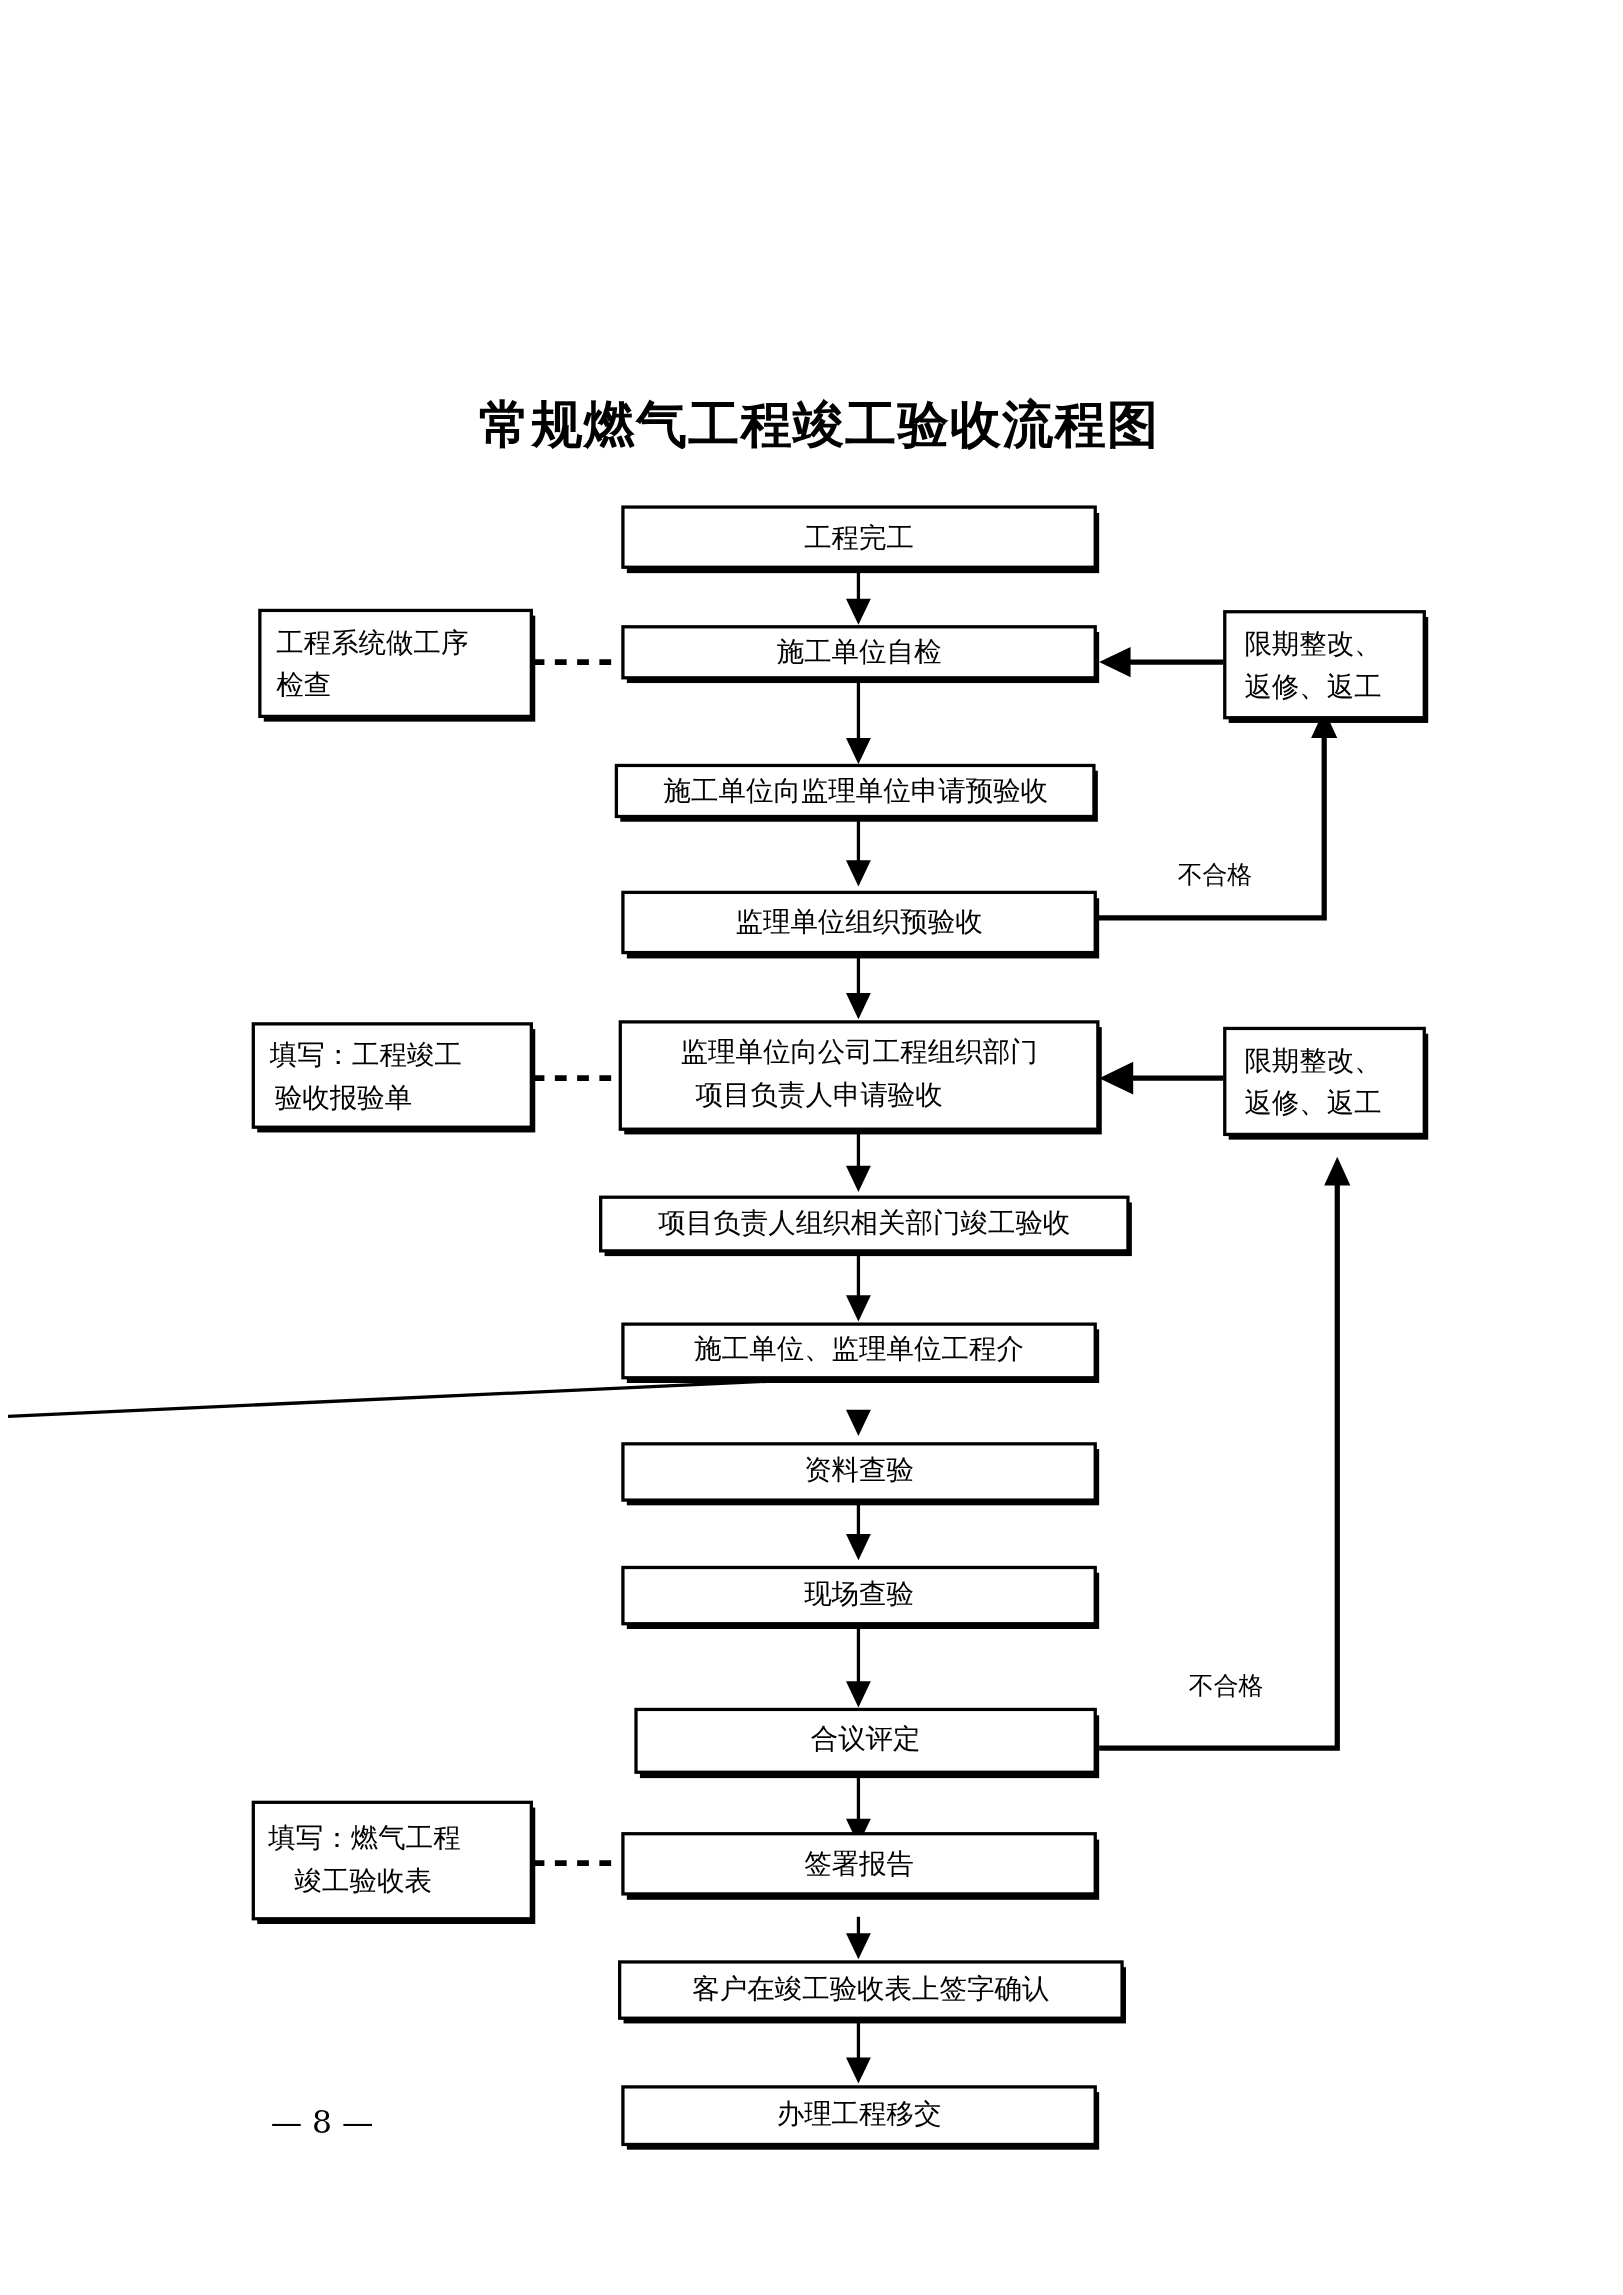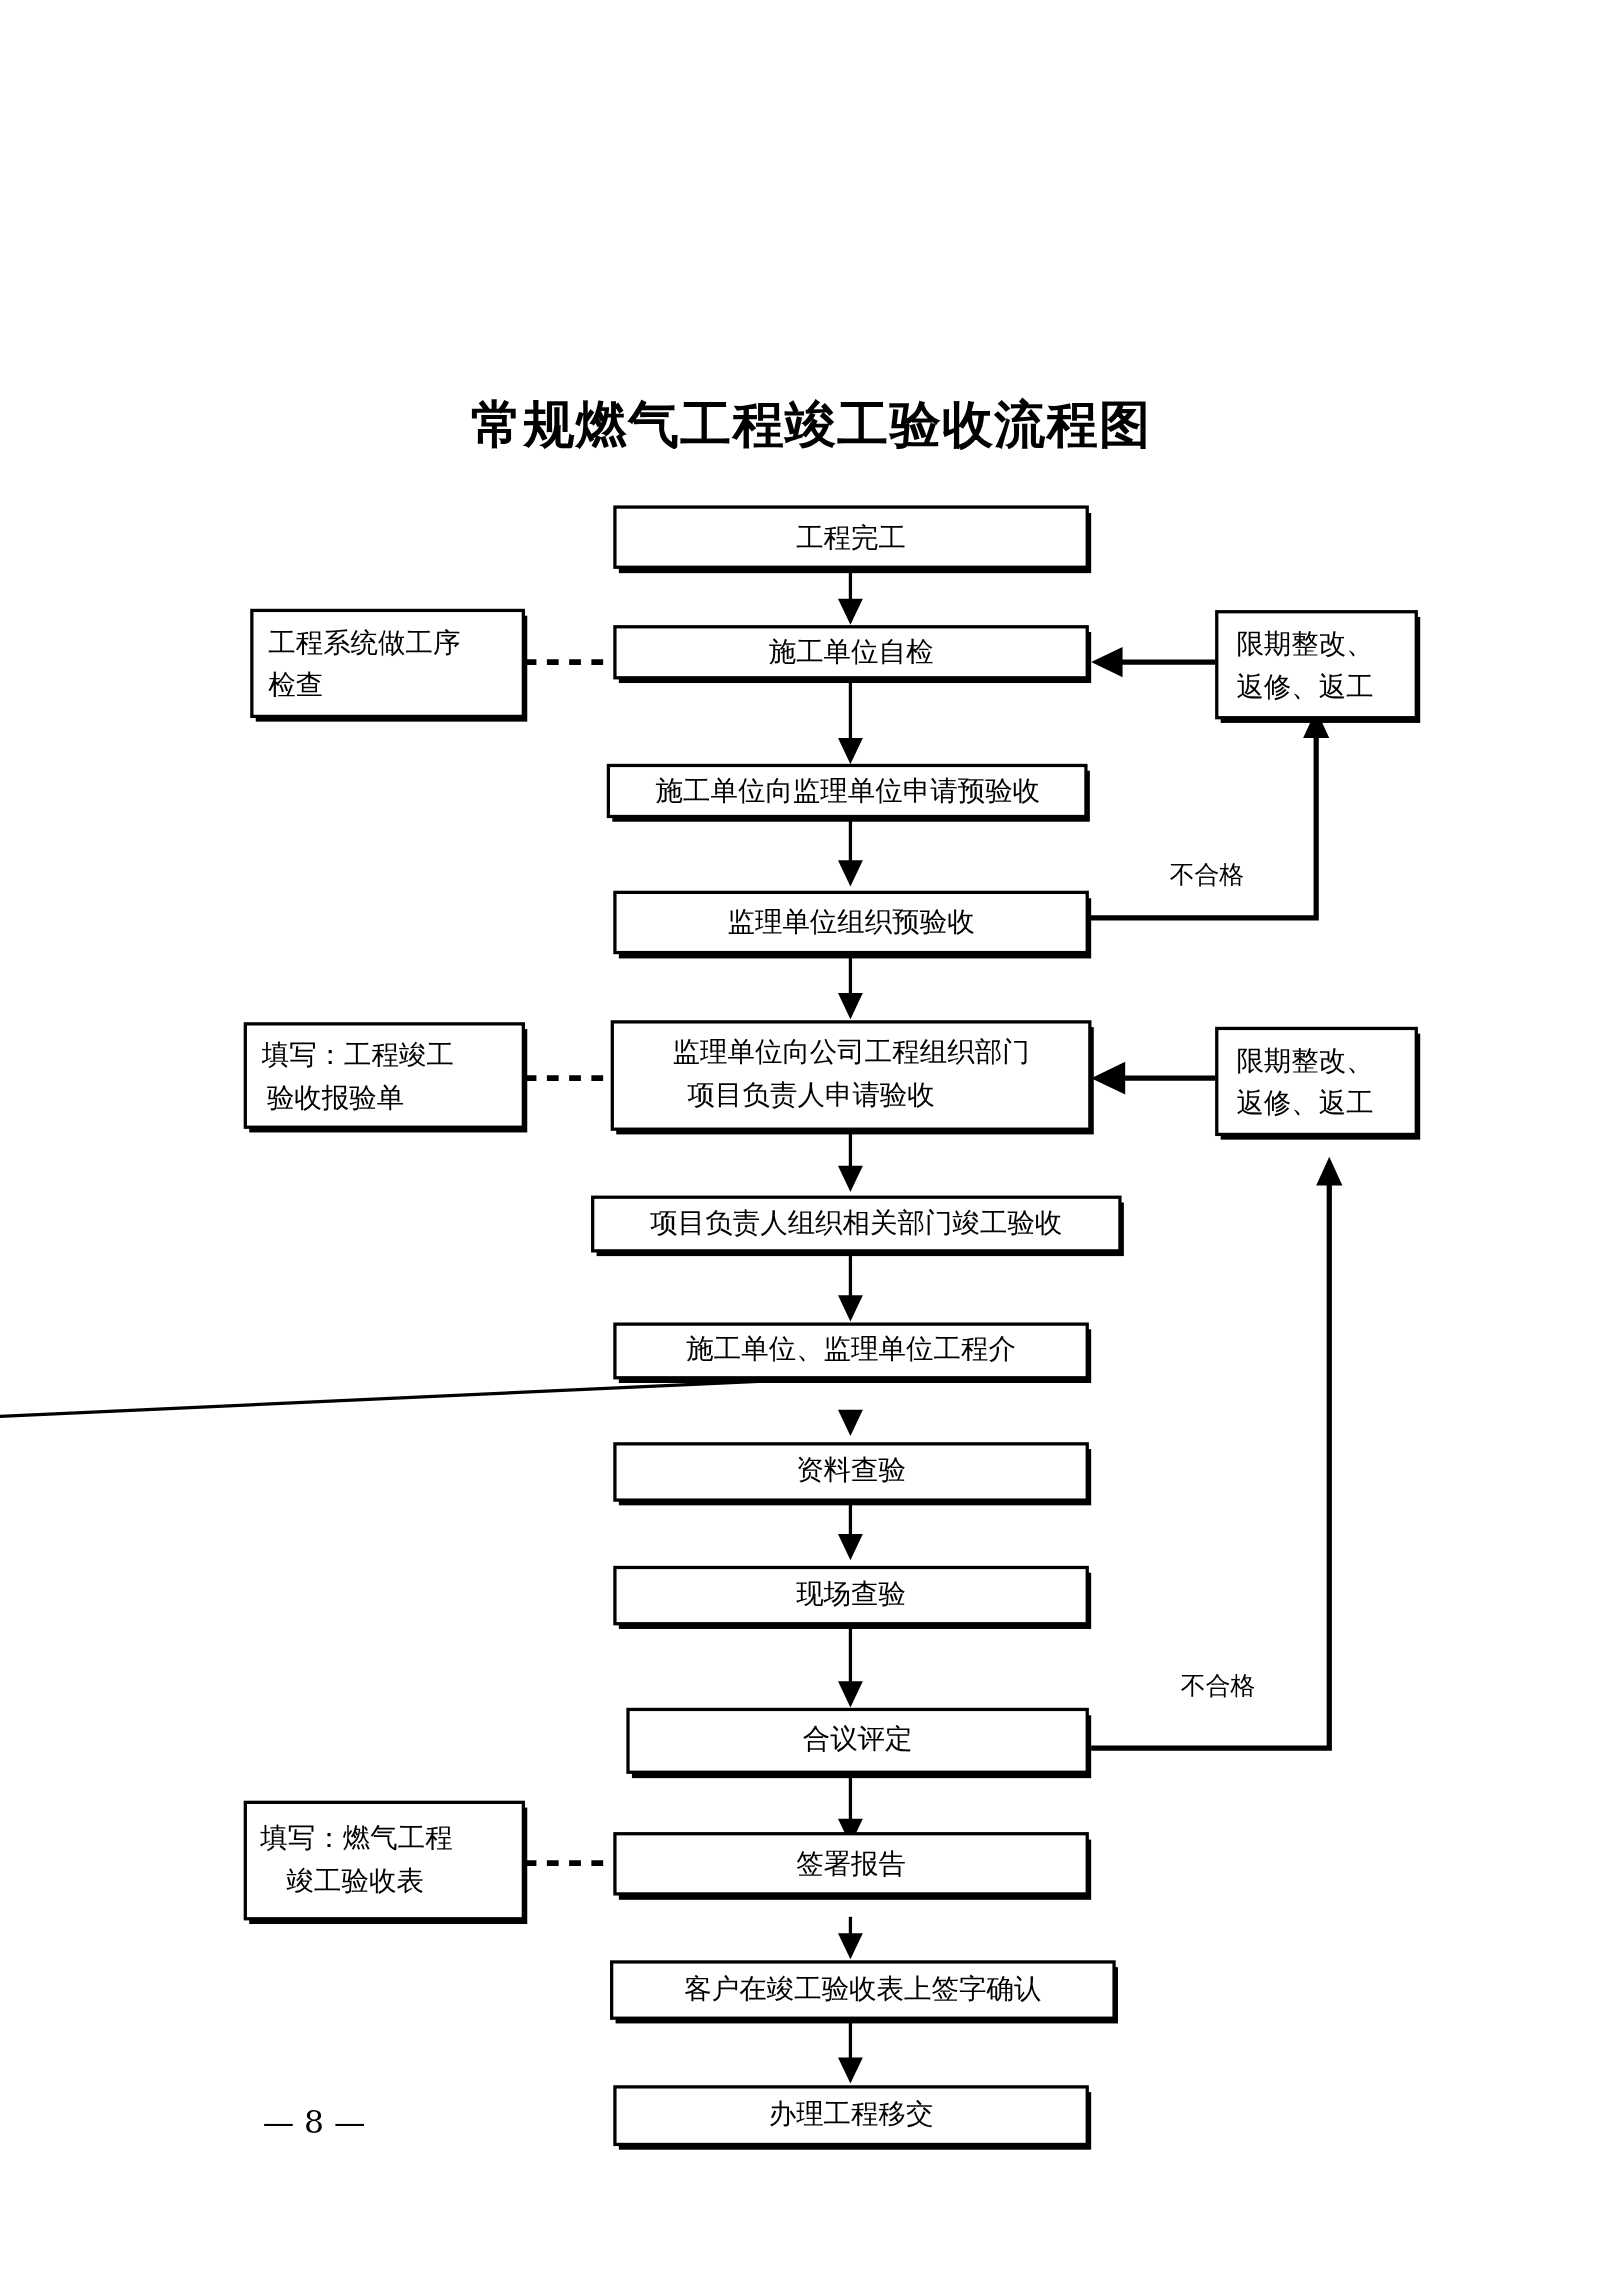--- a/index.html
+++ b/index.html
@@ -11,21 +11,21 @@
   body {
     width: 1623px;
     height: 2295px;
     position: relative;
     font-family: "DejaVu Serif", "Liberation Serif", serif;
     color: #000000;
     overflow: hidden;
   }
   #page {
     position: absolute;
-    left: 0;
+    left: 8px;
     top: 0;
     width: 1432px;
     height: 2295px;
     background: #ffffff;
   }
   #flow-svg {
     position: absolute;
     left: 0;
     top: 0;
     width: 1623px;

